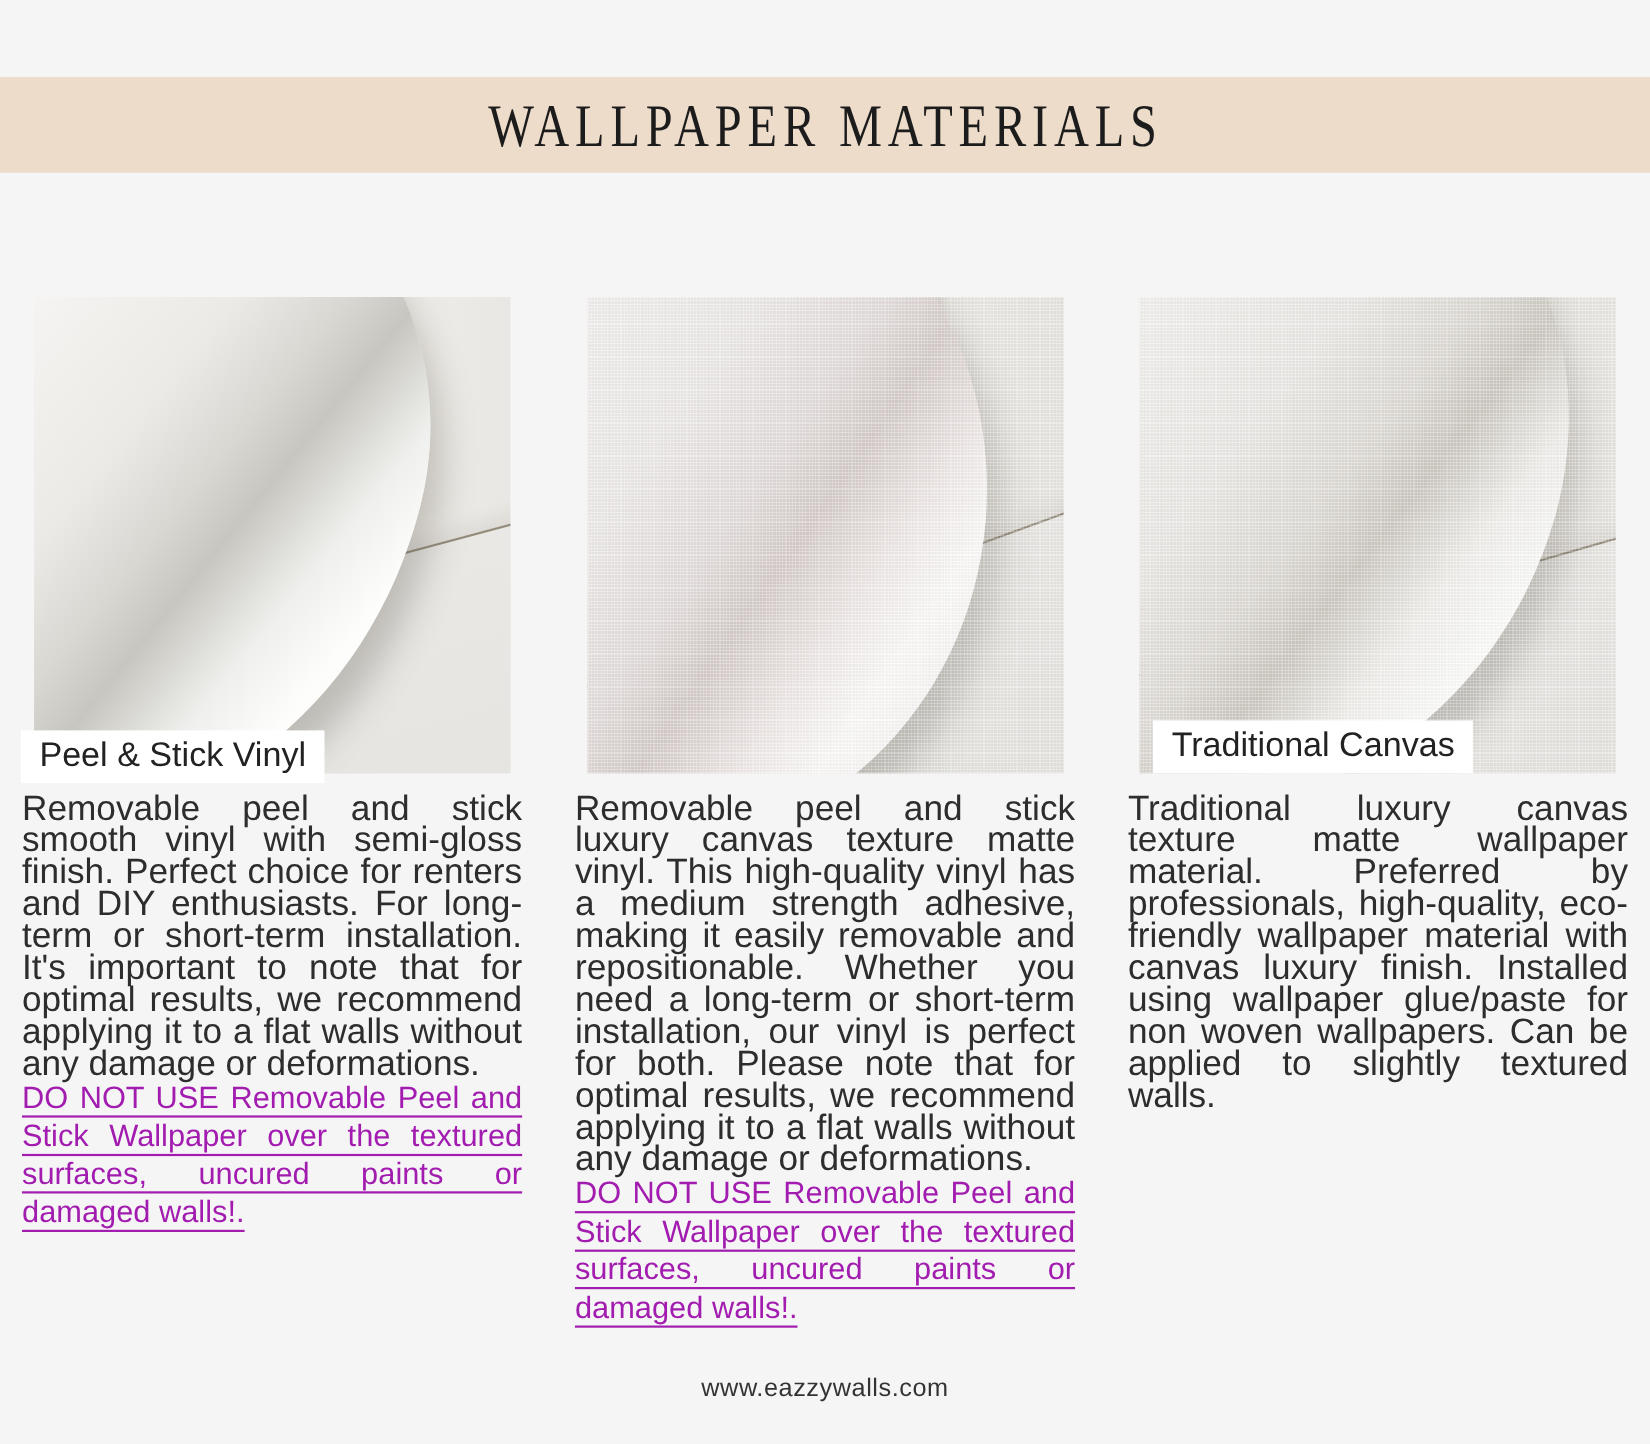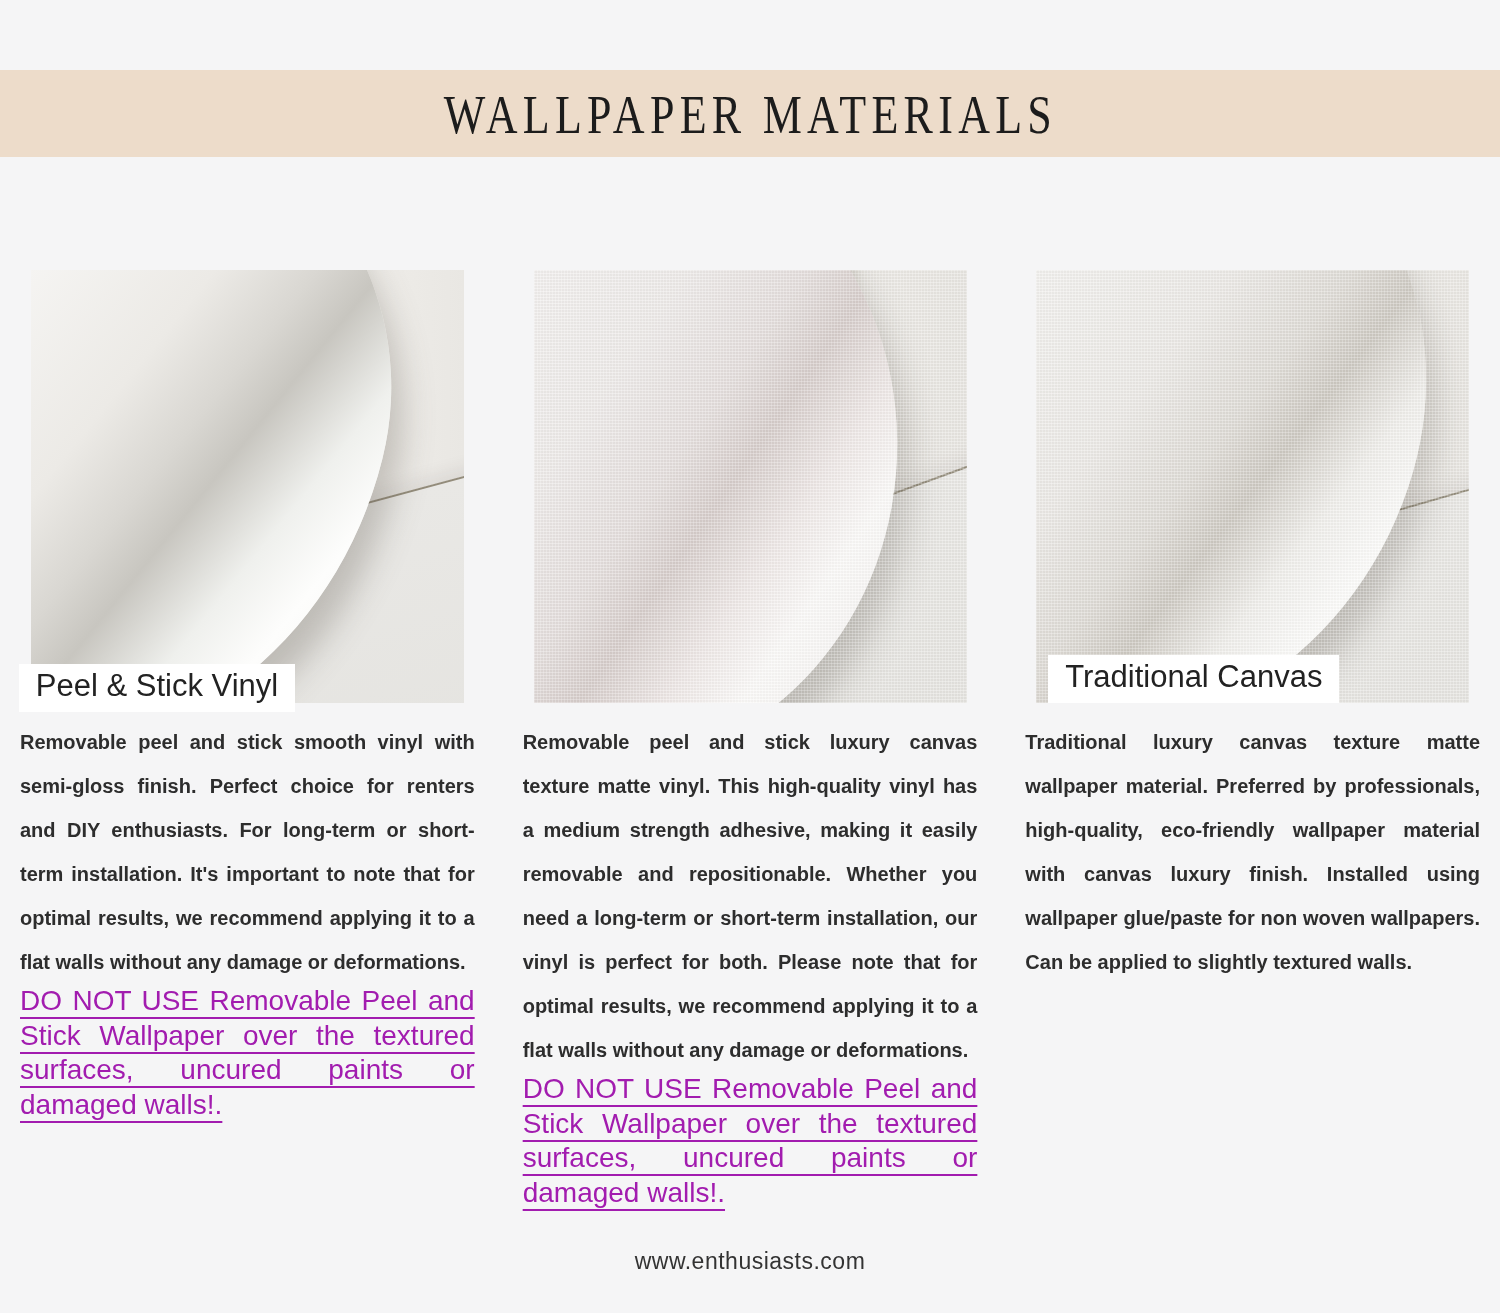--- a/index.html
+++ b/index.html
@@ -93,25 +93,24 @@
     color:#222222;
     white-space:nowrap;
     line-height:1.05;
   }
   .col:nth-child(1) .label { left:-12px; bottom:-9px; }
   .col:nth-child(2) .label { left:0; bottom:0; }
   .col:nth-child(3) .label { left:12px; bottom:0; }
 
   .desc {
     margin-top:17px;
-    font-size:20px;
-    line-height:44px;
+    font-size:32px;
+    line-height:29px;
     text-align:justify;
     color:#2d2d2d;
-    font-weight:bold;
   }
   .warning {
     font-size:28px;
     line-height:34.5px;
     text-align:justify;
     color:#a21caf;
     text-decoration:underline;
     text-decoration-thickness:2px;
     text-underline-offset:7px;
   }
@@ -173,13 +172,13 @@
         <div class="ph-tex"></div>
       </div>
       <div class="label">Traditional Canvas</div>
     </div>
     <p class="desc">Traditional luxury canvas texture matte wallpaper material. Preferred by professionals, high-quality, eco-friendly wallpaper material with canvas luxury finish. Installed using wallpaper glue/paste for non woven wallpapers. Can be applied to slightly textured walls.</p>
 
   </section>
 
 </main>
 
-<div class="site-footer">www.enthusiasts.com</div>
+<div class="site-footer">www.eazzywalls.com</div>
 
 </body></html>

